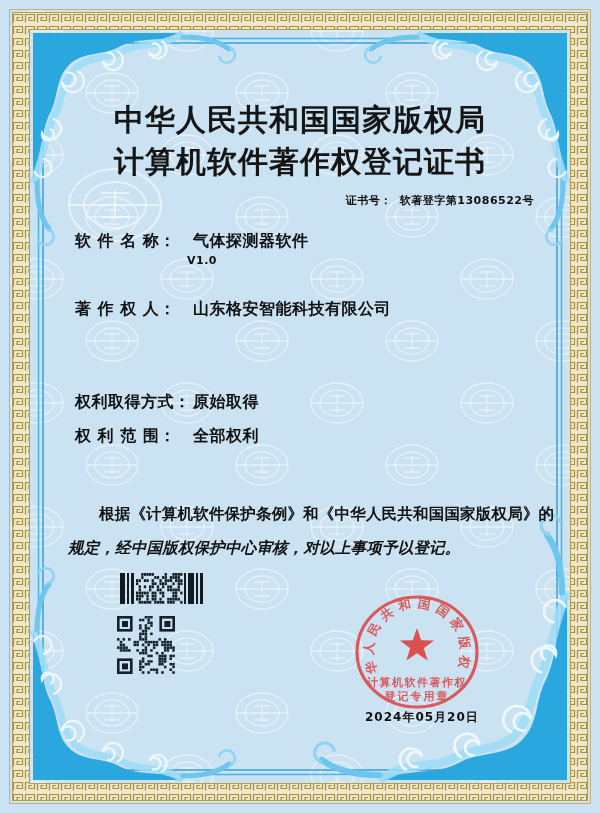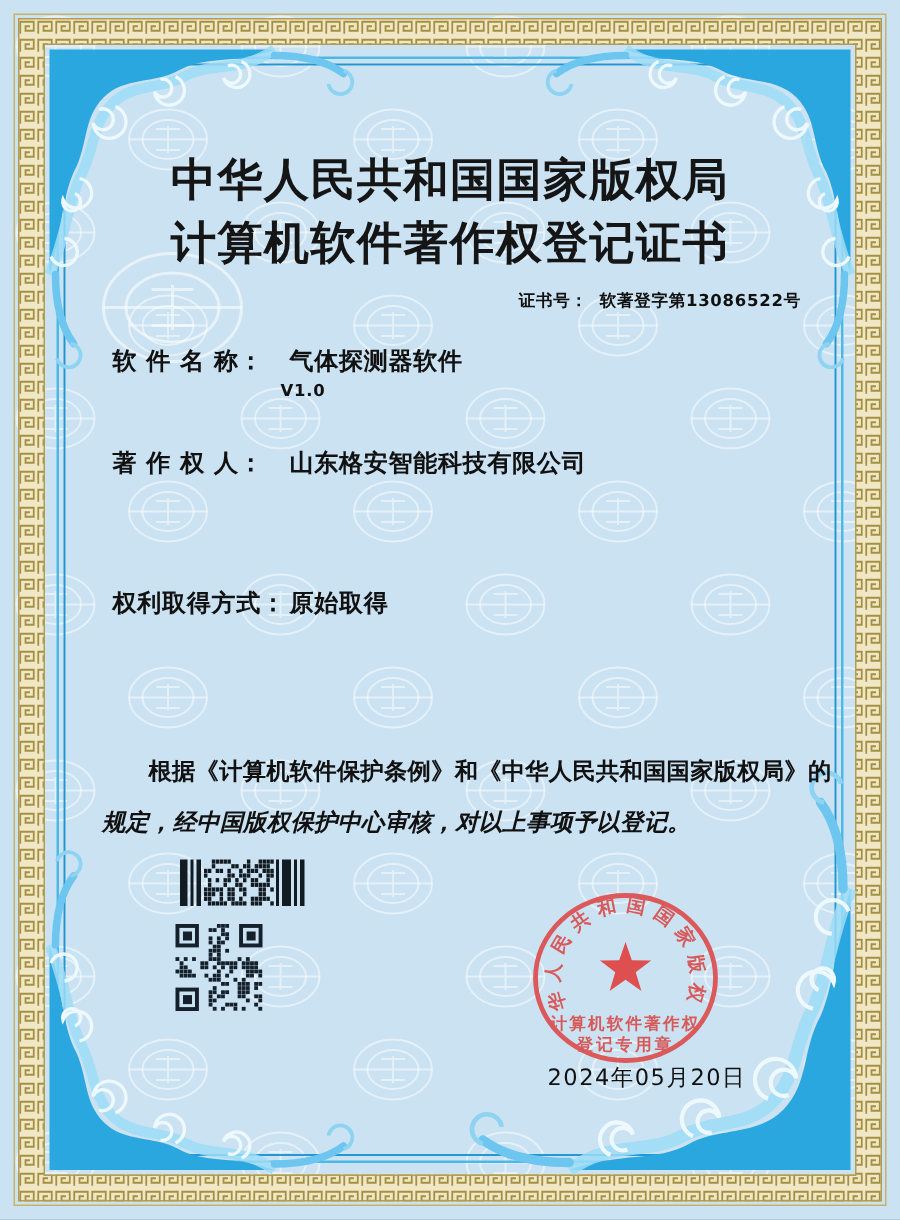--- a/index.html
+++ b/index.html
@@ -27,21 +27,21 @@
   }
   .field .flabel{display:inline-block; width:112px;}
   .version{left:187px; font-size:11px; font-weight:bold; letter-spacing:.5px;}
   .statement{
     left:68px; top:497px; width:480px; font-size:15.5px; font-weight:bold;
     line-height:34px; letter-spacing:.2px;
   }
   .statement .l1{text-indent:31px; white-space:nowrap;}
   .statement .l2{white-space:nowrap;font-style:italic;}
   .date{
-    left:365px; top:709px; font-size:15px; font-weight:normal; letter-spacing:1px;
+    left:365px; top:709px; font-size:12px; font-weight:bold; letter-spacing:1px;
     white-space:nowrap;
   }
 </style>
 </head>
 <body>
 
 <div class="page">
 
   <svg class="decor" viewBox="0 0 600 813" aria-hidden="true">
     <defs>
@@ -376,20 +376,24 @@
   <div class="abs field" style="top:392px;">
     <span class="flabel">权利取得方式：</span>
     <span>原始取得</span>
   </div>
 
   <div class="abs field" style="top:299px;">
     <span class="flabel">著 作 权 人：</span>
     <span>山东格安智能科技有限公司</span>
   </div>
 
+  <div class="abs field" style="top:426px;">
+    <span class="flabel">权 利 范 围：</span>
+    <span>全部权利</span>
+  </div>
 
 
   <div class="abs statement">
     <div class="l1">根据《计算机软件保护条例》和《中华人民共和国国家版权局》的</div>
     <div class="l2">规定，经中国版权保护中心审核，对以上事项予以登记。</div>
   </div>
 
   <div class="abs date">2024年05月20日</div>
 </div>
 

